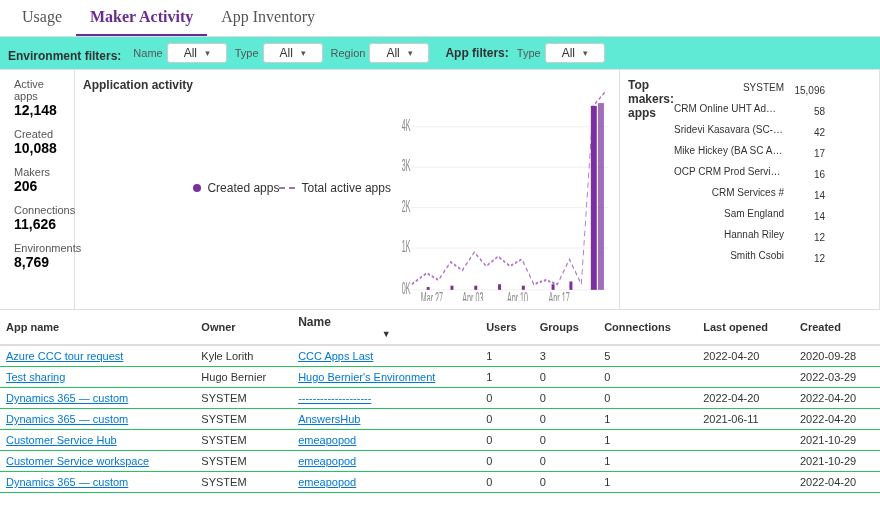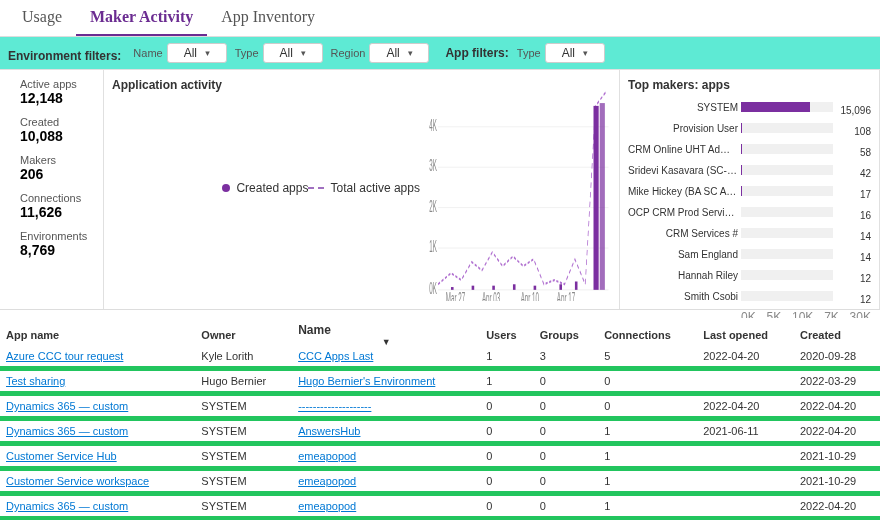--- a/index.html
+++ b/index.html
@@ -13,53 +13,53 @@
     
     .filter-bar { display: flex; align-items: flex-end; padding: 6px 8px; background: #5eead4; border-bottom: 1px solid #e0e0e0; gap: 8px; flex-wrap: wrap; }
     .filter-label { font-weight: 600; font-size: 12px; margin-right: 4px; white-space: nowrap; }
     .filter-group { display: flex; align-items: center; gap: 4px; }
     .filter-name-label { font-size: 11px; color: #555; white-space: nowrap; }
     .filter-select { display: flex; align-items: center; border: 1px solid #ccc; padding: 2px 16px; background: #fff; border-radius: 3px; cursor: pointer; font-size: 12px; min-width: 60px; justify-content: space-between; gap: 6px; }
     .filter-select .chevron { font-size: 9px; color: #555; }
     .app-filters { display: flex; align-items: center; gap: 4px; margin-left: 8px; }
 
     
-    .stats-panel { width: 104px; padding: 8px 20px; border-right: 1px solid #e0e0e0; flex-shrink: 0; }
+    .stats-panel { width: 75px; padding: 8px 14px; border-right: 1px solid #e0e0e0; flex-shrink: 0; }
     .stat-item { margin-bottom: 10px; }
     .stat-label { color: #555; font-size: 11px; }
     .stat-value { font-weight: 700; font-size: 14px; color: #000; }
 
     
     .chart-area { flex: 1; padding: 8px; border-right: 1px solid #e0e0e0; display: flex; }
     .chart-title { font-size: 12px; font-weight: 600; margin-bottom: 4px; }
     .chart-legend { display: flex; gap: 0; margin-bottom: 4px; font-size: 11px; align-items: center; }
     .legend-dot { width: 8px; height: 8px; border-radius: 50%; background: #7b2fa0; display: inline-block; margin-right: 3px; }
     .legend-dashed { display: inline-block; width: 16px; border-top: 2px dashed #a070c0; margin-right: 3px; vertical-align: middle; }
     .chart-container { flex: 1; position: relative; }
     svg.main-chart { width: 100%; height: 100%; }
 
     
-    .top-makers { width: 260px; padding: 8px; flex-shrink: 0; border-right: 1px solid #e0e0e0; display: flex; flex-direction: column; }
+    .top-makers { width: 260px; padding: 8px; flex-shrink: 0; border-right: 1px solid #e0e0e0; display: flex; flex-direction: row; }
     .top-makers-title { font-size: 12px; font-weight: 600; margin-bottom: 6px; }
     .maker-row { display: flex; align-items: center; margin-bottom: 3px; font-size: 10px; gap: 3px; }
     .maker-name { width: 110px; text-align: right; white-space: nowrap; overflow: hidden; text-overflow: ellipsis; flex-shrink: 0; font-size: 10px; }
     .maker-bar-container { flex: 1; height: 10px; background: #f0f0f0; position: relative; }
     .maker-bar { height: 100%; background: #7b2fa0; }
     .maker-value { width: 35px; text-align: right; font-size: 10px; flex-shrink: 0; margin-top: 7px; }
     .maker-axis { display: flex; justify-content: space-between; font-size: 9px; color: #888; margin-top: 2px; margin-left: 113px; }
 
     
     .full-layout { display: flex; flex-direction: column; height: 520px; }
     .top-section { display: flex; height: 240px; border-bottom: 1px solid #ddd; }
 
     
     .table-section { flex: 1; overflow: auto; }
     table { width: 100%; border-collapse: collapse; }
-    thead th { background: #fff; border-bottom: 2px solid #ddd; padding: 5px 6px; text-align: left; font-size: 11px; font-weight: 600; color: #333; white-space: nowrap; position: sticky; top: 8px; }
-    tbody tr { border-bottom: 5px solid #22c55e; }
+    thead th { background: #fff; border-bottom: 2px solid #ddd; padding: 5px 6px; text-align: left; font-size: 11px; font-weight: 600; color: #333; white-space: nowrap; position: sticky; top: 0; }
+    tbody tr { border-bottom: 1px solid #22c55e; }
     tbody td { padding: 4px 6px; font-size: 11px; vertical-align: middle; }
     .link-cell { color: #0078d4; text-decoration: underline; cursor: pointer; }
     .sort-icon { font-size: 9px; display: block; text-align: center; }
   </style>
 </head>
 <body>
 
 <div class="full-layout">
 
   <div class="tabs">
@@ -176,27 +176,20 @@
 
     <div class="top-makers">
       <div class="top-makers-title">Top makers: apps</div>
       <div id="makers-list">
           <div class="maker-row">
     <div class="maker-name" title="SYSTEM">SYSTEM</div>
     <div class="maker-bar-container">
       <div class="maker-bar" style="width:75.48%"></div>
     </div>
     <div class="maker-value">15,096</div>
-  </div>
-          <div class="maker-row">
-    <div class="maker-name" title="Provision User">Provision User</div>
-    <div class="maker-bar-container">
-      <div class="maker-bar" style="width:0.54%"></div>
-    </div>
-    <div class="maker-value">108</div>
   </div>
           <div class="maker-row">
     <div class="maker-name" title="CRM Online UHT Admin #">CRM Online UHT Admin #</div>
     <div class="maker-bar-container">
       <div class="maker-bar" style="width:0.29%"></div>
     </div>
     <div class="maker-value">58</div>
   </div>
           <div class="maker-row">
     <div class="maker-name" title="Sridevi Kasavara (SC-ALT)">Sridevi Kasavara (SC-ALT)</div>

